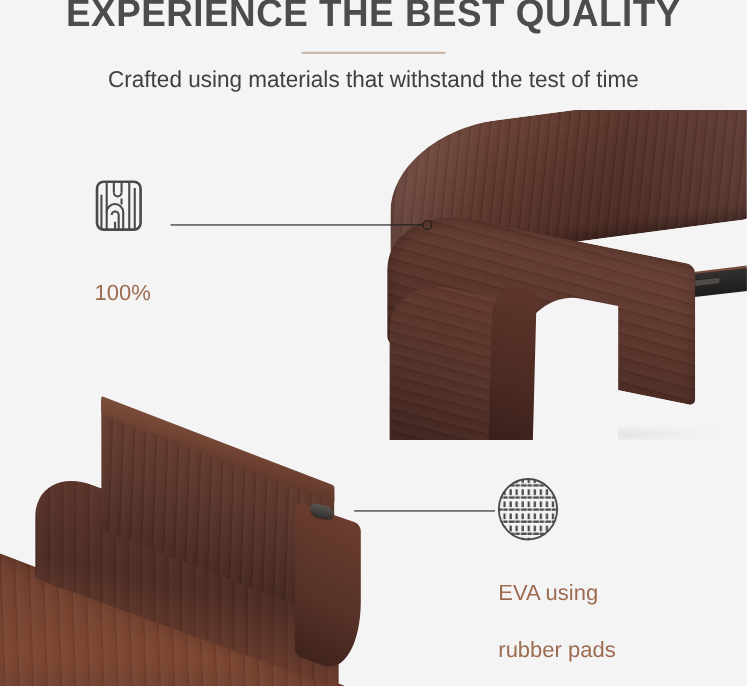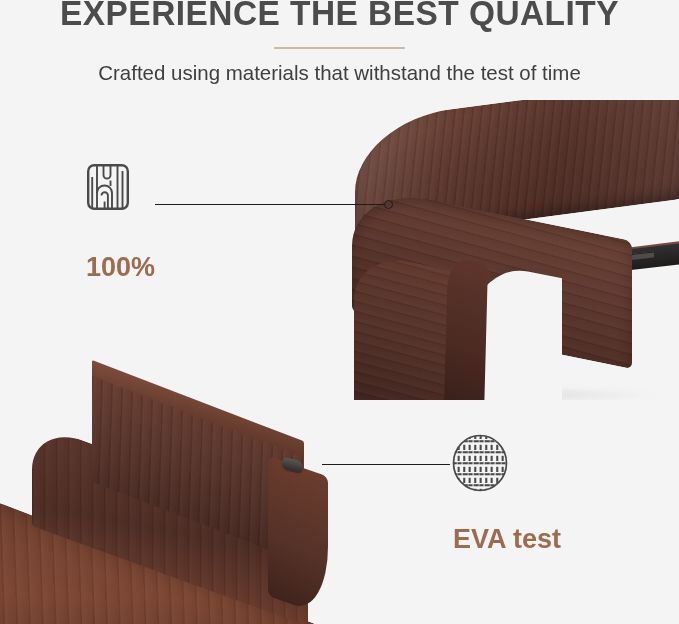--- a/index.html
+++ b/index.html
@@ -245,23 +245,23 @@
     width: 9px; height: 9px;
     border: 1.4px solid #1c1c1c;
     border-radius: 50%;
     background: transparent;
     box-sizing: border-box;
   }
 
   .feature-label {
     position: absolute;
     color: #9c6b50;
-    font-size: 27px;
+    font-size: 20px;
     line-height: 26px;
-    font-weight: 700;
+    font-weight: 400;
     white-space: pre-line;
   }
 
   
   .icon-wood { position: absolute; left: 86px; top: 163px; }
   
   .icon-weave { position: absolute; left: 451px; top: 433px; }
 </style>
 </head>
 <body>
@@ -333,16 +333,17 @@
         <rect x="6.4" y="7.2" width="4.2" height="2.1" fill="#4a4a4a"></rect>
       </pattern>
     </defs>
     <g clip-path="url(#weaveClip)">
       <rect x="0" y="0" width="58" height="60" fill="url(#weavePat)"></rect>
     </g>
     <ellipse cx="29" cy="30" rx="26.5" ry="27.5" fill="none" stroke="#4a4a4a" stroke-width="1.7"></ellipse>
   </svg>
 
   <div class="feature-label" style="left:453px; top:500px;">
-    <div>EVA test</div>
+    <div>EVA using</div>
+    <div>rubber pads</div>
   </div>
 
 </div>
 
 </body></html>

